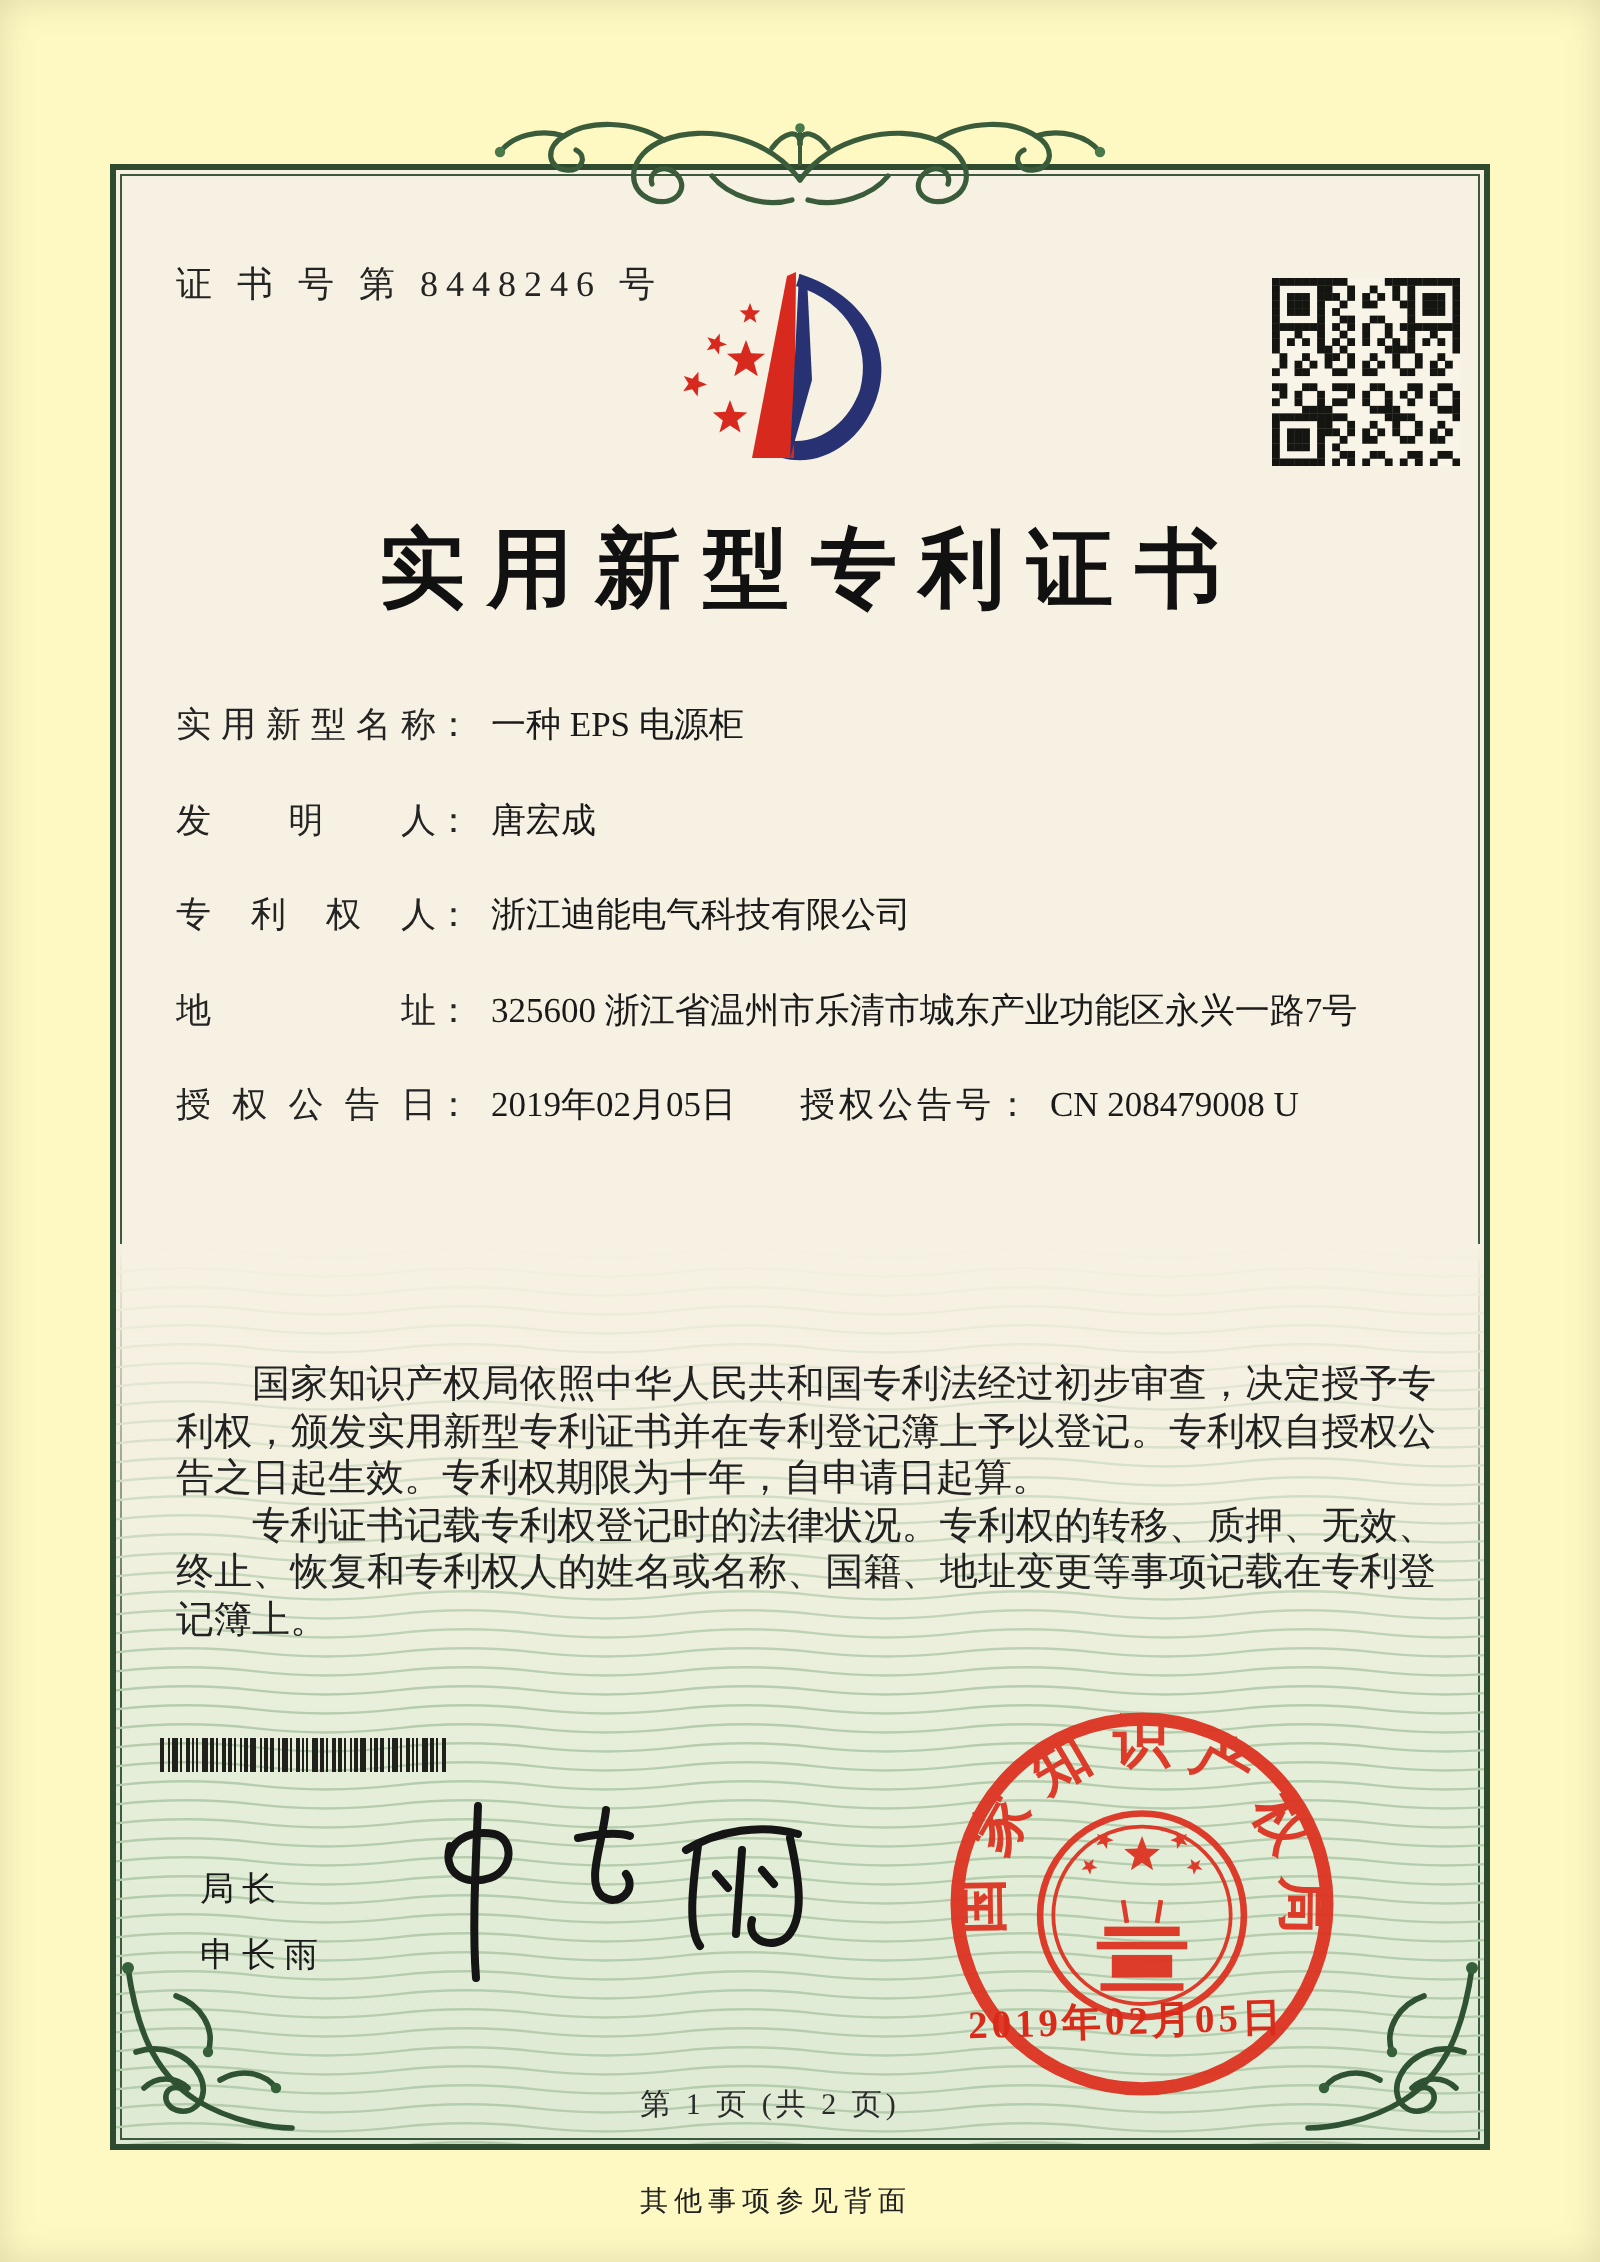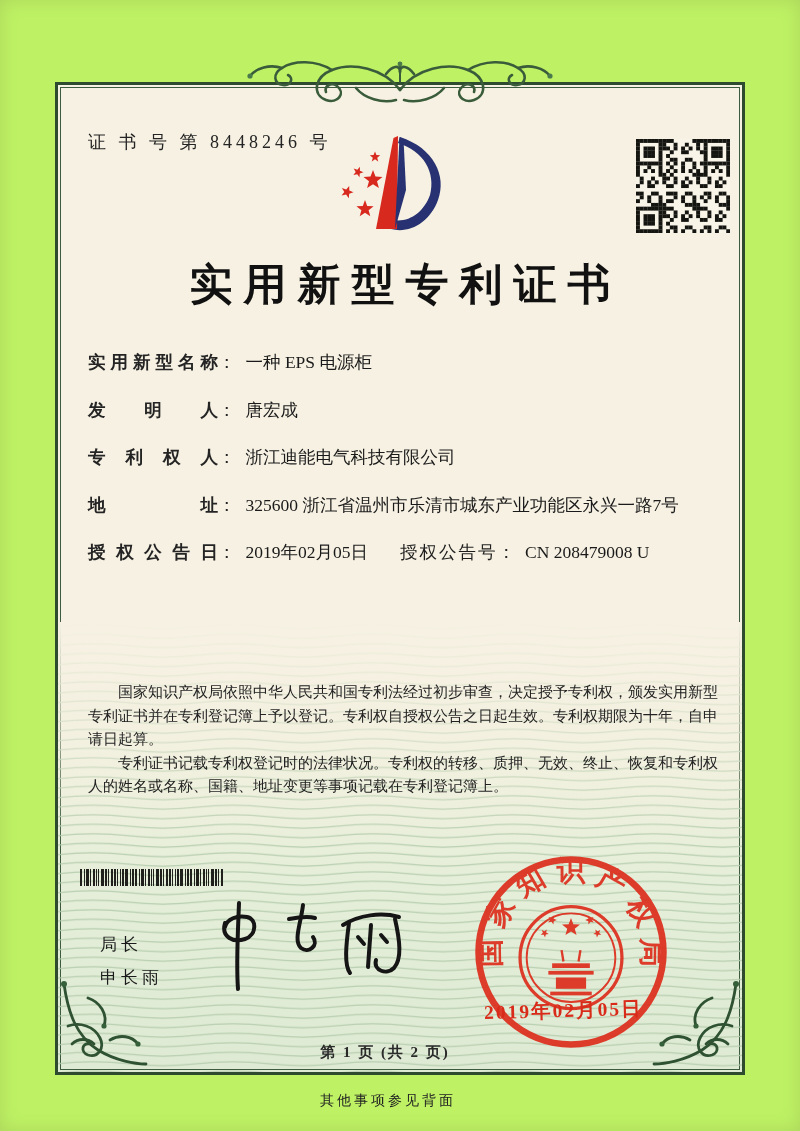--- a/index.html
+++ b/index.html
@@ -1,19 +1,19 @@
 <!DOCTYPE html>
 <html><head>
 <meta charset="utf-8">
 <style>
   html,body{margin:0;padding:0;}
   .page{
     position:relative;
     width:800px;height:1131px;
-    background:#bef264;
+    background:#fef9c3;
     font-family:"Liberation Serif", serif;
     color:#1d1d1d;
     overflow:hidden;
     box-shadow:inset 0 0 18px rgba(90,80,50,.18);
   }
   
   .frame{
     position:absolute;left:55px;top:82px;width:690px;height:993px;
     border:3px solid #2e4a2f;
     background:linear-gradient(180deg,#f6f1e2 0%,#f6f1e2 56%,#eef0dd 70%,#e4eed9 82%,#deead4 100%);
@@ -39,44 +39,44 @@
   .title{
     position:absolute;left:0;width:800px;top:256px;z-index:2;
     text-align:center;font-size:43px;font-weight:700;letter-spacing:11px;
     color:#111;text-indent:11px;
   }
   
   .fields{position:absolute;left:88px;top:351px;width:636px;z-index:2;font-size:17.5px;}
   .field-row{position:relative;line-height:22px;margin-bottom:25.5px;white-space:nowrap;}
   .f-label{
     display:inline-block;width:130px;vertical-align:top;
-    text-align:justify;text-align-last:justify;color:#242424;font-weight:bold;
+    text-align:justify;text-align-last:justify;color:#242424;
   }
   .f-colon{display:inline-block;margin-right:10px;color:#242424;}
   .f-value{color:#1a1a1a;margin-top:13px;}
   .grant-no{position:absolute;left:312px;top:0;}
   .grant-no .f-label2{letter-spacing:2px;margin-top:12px;}
   
   .paras{position:absolute;left:88px;top:681px;width:630px;z-index:2;
-    font-size:15px;line-height:23.5px;color:#222;}
+    font-size:19px;line-height:23.5px;color:#222;}
   .paras p{margin:0;text-indent:2em;text-align:justify;}
   
   .barcode{position:absolute;left:80px;top:869px;z-index:2;}
   .signer{position:absolute;left:100px;top:928px;z-index:2;
     font-family:"Liberation Sans", sans-serif;font-size:17px;
     letter-spacing:4px;color:#1b1b1b;line-height:33px;}
   .signature{position:absolute;left:205px;top:893px;z-index:2;}
   .seal{position:absolute;left:471px;top:852px;z-index:4;opacity:.93;}
   .seal-date{
     position:absolute;left:484px;top:997px;z-index:5;
     font-size:19.5px;font-weight:700;color:#d92b1a;letter-spacing:2px;
     transform:rotate(-1.5deg);
   }
   .page-info{position:absolute;left:0;width:770px;top:1043px;z-index:2;
-    text-align:center;font-size:15px;color:#2a2a2a;letter-spacing:2px;font-weight:bold;}
+    text-align:center;font-size:15px;color:#2a2a2a;letter-spacing:2px;}
   .back-note{position:absolute;left:0;width:776px;top:1092px;z-index:2;
     text-align:center;font-size:14px;color:#222;letter-spacing:3px;}
 </style>
 </head>
 <body>
 
 <div class="page">
 
   <div class="frame">
     <svg class="waves" width="684" height="450" viewBox="0 0 684 450" preserveAspectRatio="none">

